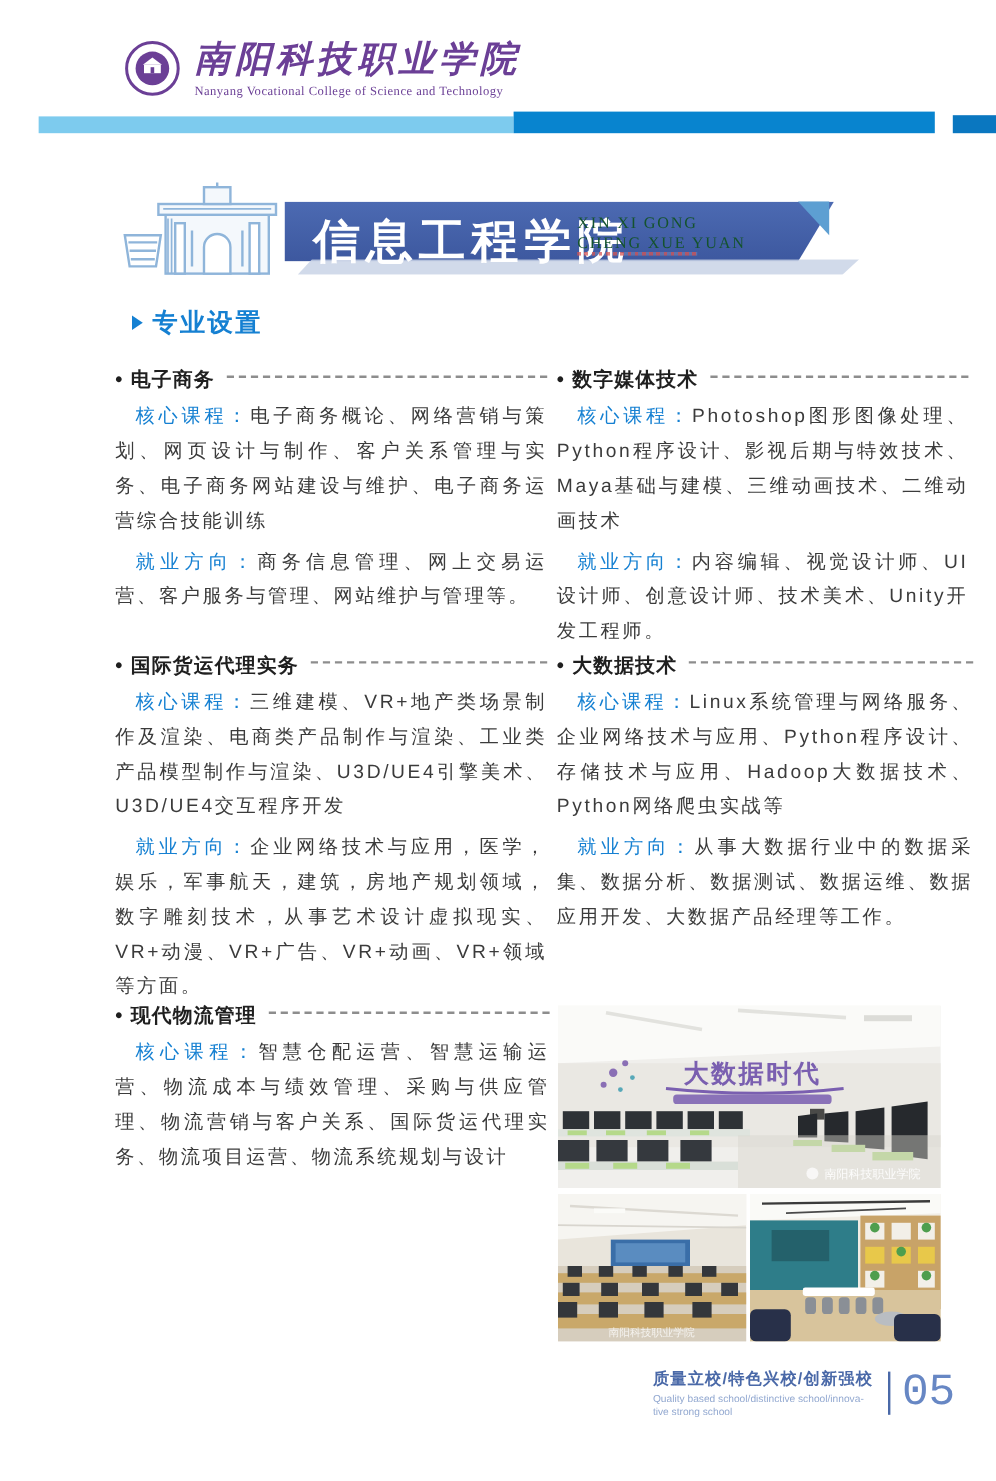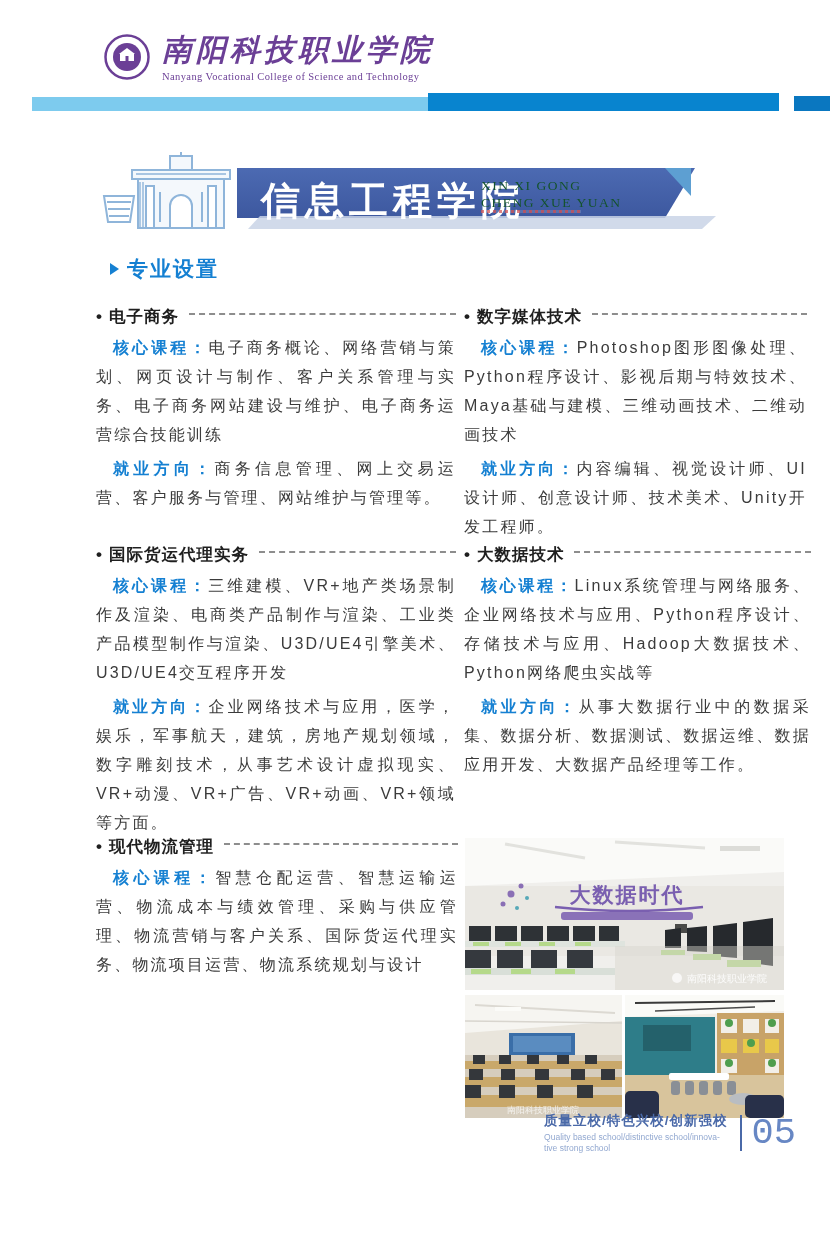--- a/index.html
+++ b/index.html
@@ -42,36 +42,36 @@
     border-bottom:6px solid transparent;margin-right:8px;}
   .sec-title{color:#1580d2;font-weight:bold;font-size:21px;letter-spacing:2px;}
 
   
   .prog{position:absolute;}
   .prog-title{display:flex;align-items:center;font-weight:bold;font-size:16.5px;color:#1f1f1f;letter-spacing:1px;}
   .prog-title .bullet{margin-right:6px;font-size:17px;}
   .dash-fill{flex:1;margin-left:10px;border-bottom:2px dashed #8d8d8d;transform:translateY(-3px);}
   .prog p{margin:5px 0 0;font-size:16px;line-height:29px;color:#3b3b3b;text-align:justify;
     text-indent:17px;letter-spacing:2.2px;}
-  .lbl{color:#1580d2;font-weight:bold;}
+  .lbl{color:#1580d2;font-weight:normal;}
 
   #sec-l1{left:64px;top:306px;width:360px;}
   #sec-l2{left:64px;top:544px;width:360px;}
   #sec-l3{left:64px;top:836px;width:362px;}
   #sec-r1{left:432px;top:306px;width:343px;}
   #sec-r2{left:432px;top:544px;width:347px;}
 
   
   .photo{position:absolute;display:block;}
   #photo1{left:433px;top:838px;}
   #photo2{left:433px;top:995px;}
   #photo3{left:593px;top:995px;}
 
   
-  .footer{position:absolute;right:66px;top:1112px;display:flex;align-items:center;justify-content:space-between;}
+  .footer{position:absolute;right:66px;top:1140px;display:flex;align-items:center;justify-content:space-between;}
   .slogan-zh{color:#4a69a8;font-weight:bold;font-size:13.5px;letter-spacing:1px;white-space:nowrap;}
   .slogan-en{color:#92a8d0;font-size:8.5px;line-height:10.5px;margin-top:2px;}
   .footer-div{width:2px;height:36px;background:#4a69a8;margin:0 10px 0 12px;}
   .page-num{color:#6787c4;font-size:37px;font-weight:200;line-height:36px;font-family:Liberation Mono, monospace;}
 
   .bottom-bar{position:absolute;left:0;top:1211px;width:830px;height:21px;
     background:linear-gradient(90deg,#86cfee 0%,#4fb2e1 38%,#0d86d0 72%,#0b79c2 100%);}
 </style>
 </head>
 <body>

